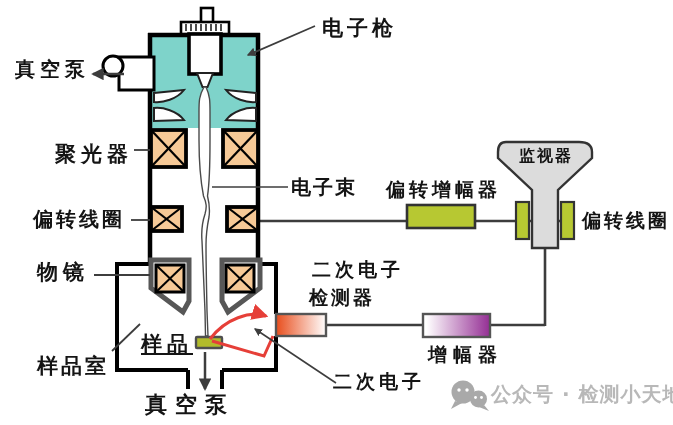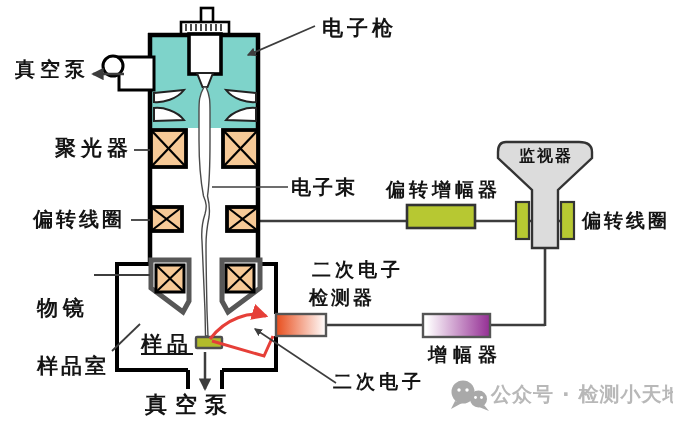--- a/index.html
+++ b/index.html
@@ -158,24 +158,24 @@
     <polygon points="484,405 489,411 479,407"></polygon>
     <circle cx="459" cy="390" r="1.7" fill="#ffffff"></circle>
     <circle cx="467" cy="390" r="1.7" fill="#ffffff"></circle>
     <circle cx="475.5" cy="397.5" r="1.4" fill="#ffffff"></circle>
     <circle cx="481.5" cy="397.5" r="1.4" fill="#ffffff"></circle>
   </g>
 </svg>
 
 <div class="lbl" style="left:322px; top:17px; font-size:21px; letter-spacing:4px;">电子枪</div>
 <div class="lbl" style="left:15px; top:59px; font-size:20px; letter-spacing:5px;">真空泵</div>
-<div class="lbl" style="left:55px; top:137px; font-size:21px; letter-spacing:5px;">聚光器</div>
+<div class="lbl" style="left:55px; top:143px; font-size:21px; letter-spacing:5px;">聚光器</div>
 <div class="lbl" style="left:291px; top:177px; font-size:20px; letter-spacing:2px;">电子束</div>
 <div class="lbl" style="left:33px; top:209px; font-size:20px; letter-spacing:3px;">偏转线圈</div>
-<div class="lbl" style="left:37px; top:261px; font-size:21px; letter-spacing:5px;margin-top:36px;">物镜</div>
+<div class="lbl" style="left:37px; top:261px; font-size:21px; letter-spacing:5px;">物镜</div>
 <div class="lbl" style="left:141px; top:333px; font-size:21px; letter-spacing:5px;text-decoration:underline;">样品</div>
 <div class="lbl" style="left:37px; top:355px; font-size:21px; letter-spacing:3px;text-align:right;">样品室</div>
 <div class="lbl" style="left:145px; top:393px; font-size:22px; letter-spacing:8px;">真空泵</div>
 <div class="lbl" style="left:386px; top:180px; font-size:19px; letter-spacing:4px;text-align:center;">偏转增幅器</div>
 <div class="lbl" style="left:519px; top:148px; font-size:16px; letter-spacing:2px;">监视器</div>
 <div class="lbl" style="left:582px; top:211px; font-size:19px; letter-spacing:3px;">偏转线圈</div>
 <div class="lbl" style="left:312px; top:260px; font-size:19px; letter-spacing:4px;">二次电子</div>
 <div class="lbl" style="left:428px; top:345px; font-size:19px; letter-spacing:6px;">增幅器</div>
 <div class="lbl" style="left:309px; top:288px; font-size:19px; letter-spacing:3px;">检测器</div>
 <div class="lbl" style="left:333px; top:372px; font-size:19px; letter-spacing:4px;">二次电子</div>

